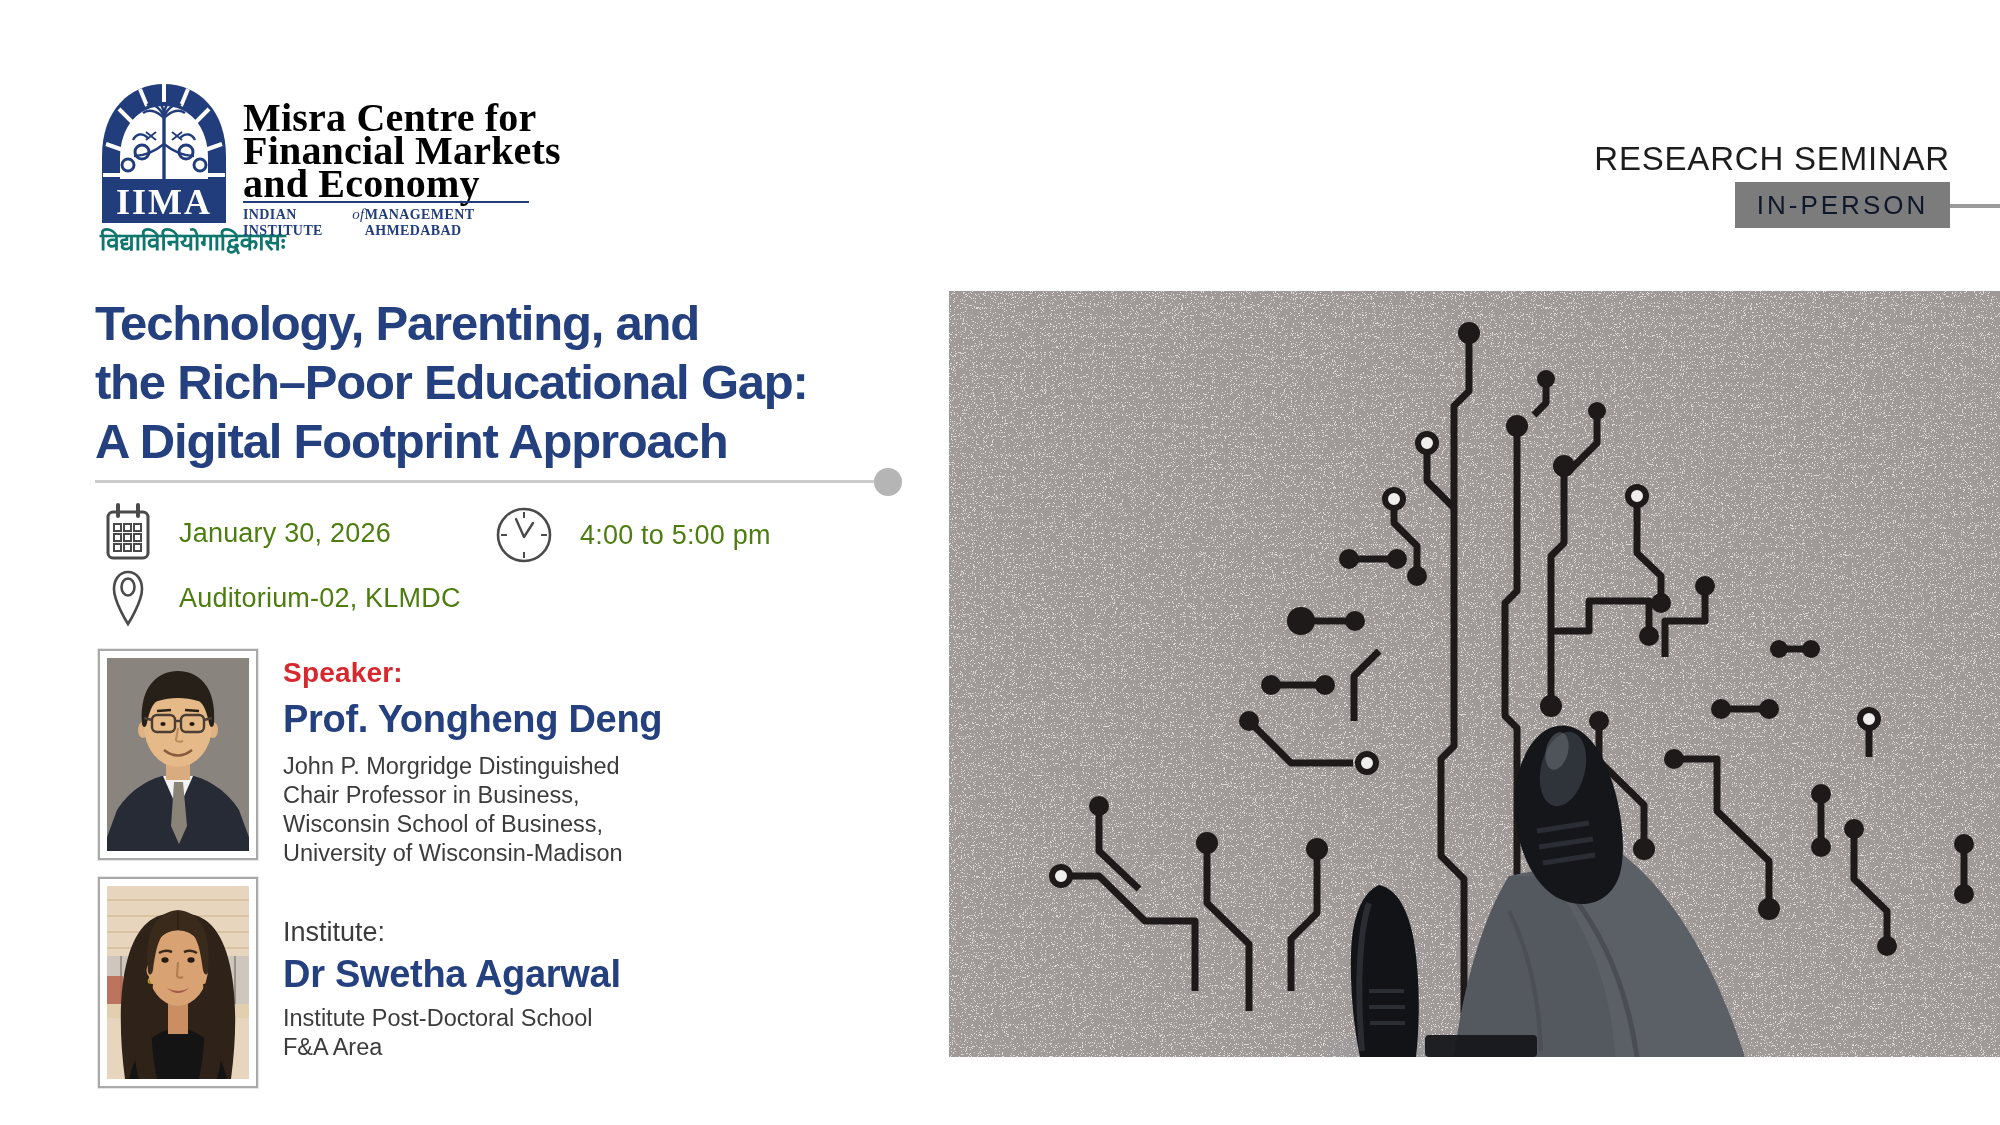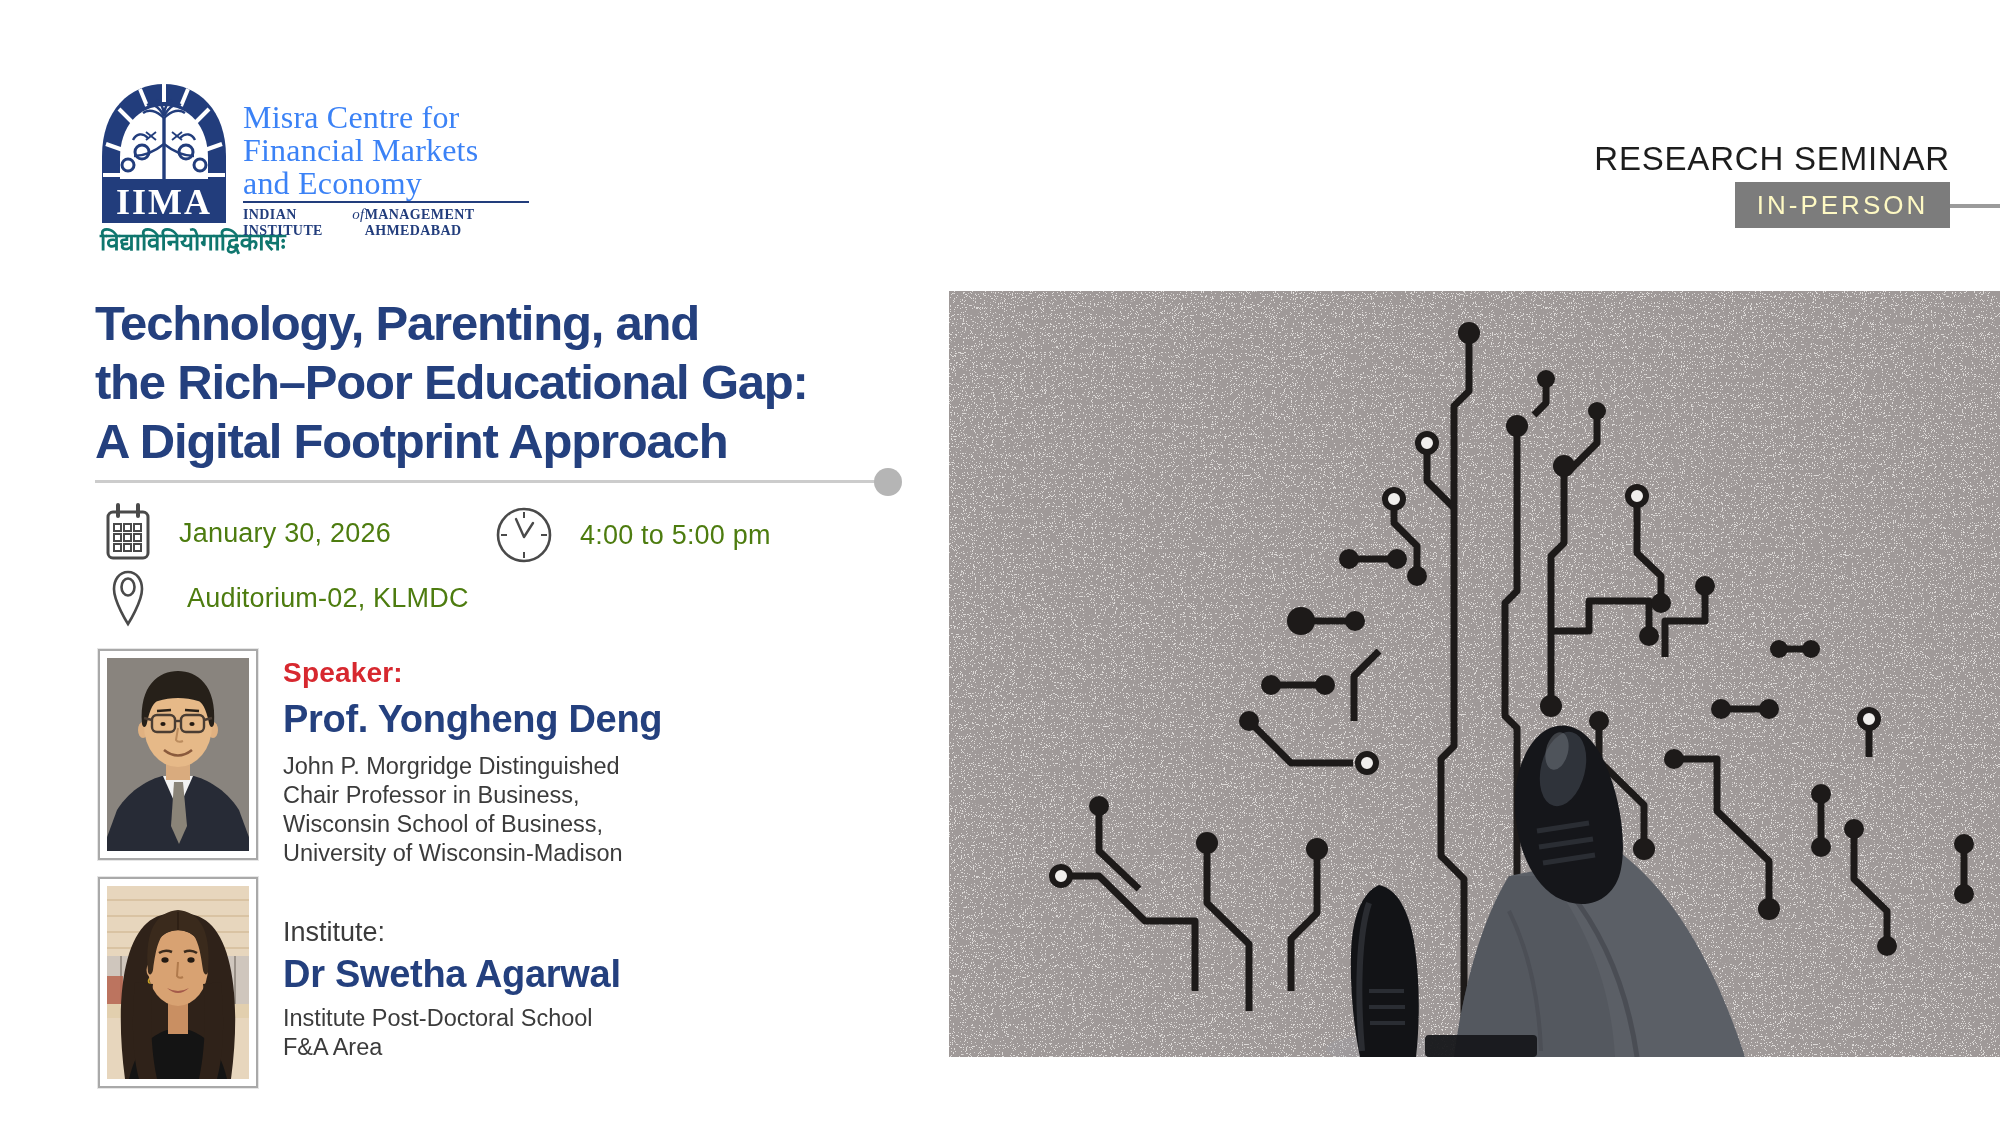--- a/index.html
+++ b/index.html
@@ -3,52 +3,52 @@
 <meta charset="utf-8">
 <style>
   * { margin:0; padding:0; box-sizing:border-box; }
   body { background:#ffffff; font-family:"Liberation Sans", sans-serif; }
   .poster { position:relative; width:2000px; height:1125px; background:#ffffff; overflow:hidden; }
 
   
   .logo-arch { position:absolute; left:98px; top:78px; width:132px; height:145px; }
   .motto { position:absolute; left:100px; top:224px; font-family:"Liberation Serif","DejaVu Sans",serif;
            font-size:24px; font-weight:700; color:#0f766e; }
-  .centre-name { position:absolute; left:243px; top:101px; color:#3b82f6;
-                 font-family:"Liberation Serif", serif; font-weight:400; font-size:32px; line-height:33px;
+  .centre-name { position:absolute; left:243px; top:101px; color:#000000;
+                 font-family:"Liberation Serif", serif; font-weight:700; font-size:40px; line-height:33px;
                  letter-spacing:0.2px; }
   .institute-rule { position:absolute; left:243px; top:201px; width:286px; height:2px; background:#223d7c; }
   .institute-line { position:absolute; left:243px; top:206px; width:288px; display:flex; justify-content:space-between;
                     font-family:"Liberation Serif", serif; font-weight:700; font-size:14px; color:#223d7c;
                     letter-spacing:0.4px; align-items:baseline; }
   .institute-line .of { font-style:italic; font-weight:400; font-size:15px; }
 
   
   .research-seminar { position:absolute; right:50px; top:140px; font-size:33px; font-weight:400;
                       letter-spacing:0.8px; color:#1d1d1d; }
   .mode-badge { position:absolute; right:50px; top:182px; width:215px; height:46px; background:#7c7c7c;
-                color:#fef9c3; font-size:26px; letter-spacing:3px; display:flex; align-items:center;
+                color:#0f172a; font-size:26px; letter-spacing:3px; display:flex; align-items:center;
                 justify-content:center; }
   .badge-tail { position:absolute; left:1950px; top:204px; width:50px; height:4px; background:#9b9b9b; }
 
   
   .title { position:absolute; left:95px; top:294px; color:#24407e; font-weight:700;
            font-size:49px; line-height:59px; letter-spacing:-1.2px; }
   .title-divider { position:absolute; left:95px; top:480px; width:780px; height:3px; background:#cccccc; }
   .title-divider-dot { position:absolute; left:874px; top:468px; width:28px; height:28px; border-radius:50%;
                        background:#b5b5b5; }
 
   
   .detail-text { position:absolute; font-size:27px; color:#4d7c0f; font-weight:500; letter-spacing:0.2px; }
   .cal-icon  { position:absolute; left:106px; top:503px; }
   .date-text { left:179px; top:518px; }
   .clock-icon { position:absolute; left:495px; top:506px; }
   .time-text { left:580px; top:520px; }
   .pin-icon  { position:absolute; left:112px; top:570px; }
-  .venue-text { left:179px; top:583px;margin-left:8px; }
+  .venue-text { left:179px; top:583px; }
 
   
   .photo-frame { position:absolute; width:160px; height:211px; background:#ffffff;
                  border:2px solid #a9a9a9; padding:7px; box-shadow:0 0 0 1px #e6e6e6; }
   .photo-frame svg { display:block; width:142px; height:193px; }
   .speaker-frame { left:98px; top:649px; }
   .moderator-frame { left:98px; top:877px; }
 
   .speaker-block { position:absolute; left:283px; top:657px; }
   .person-label-red { color:#d7282f; font-size:28px; font-weight:700; letter-spacing:0.2px; }

